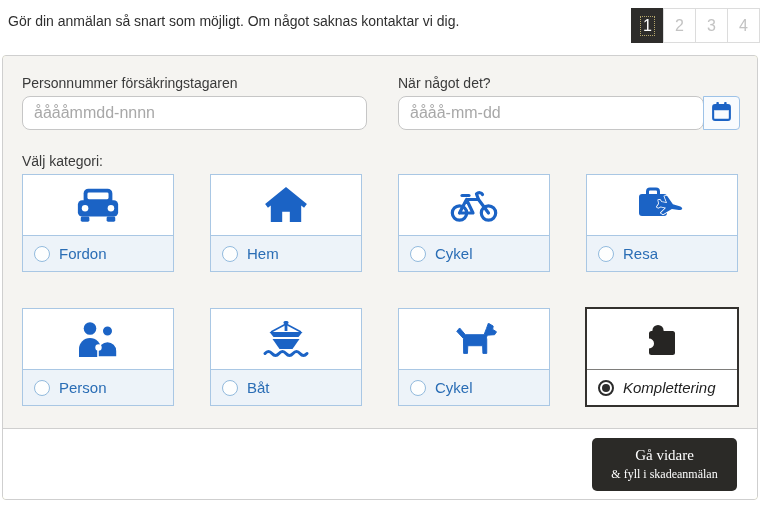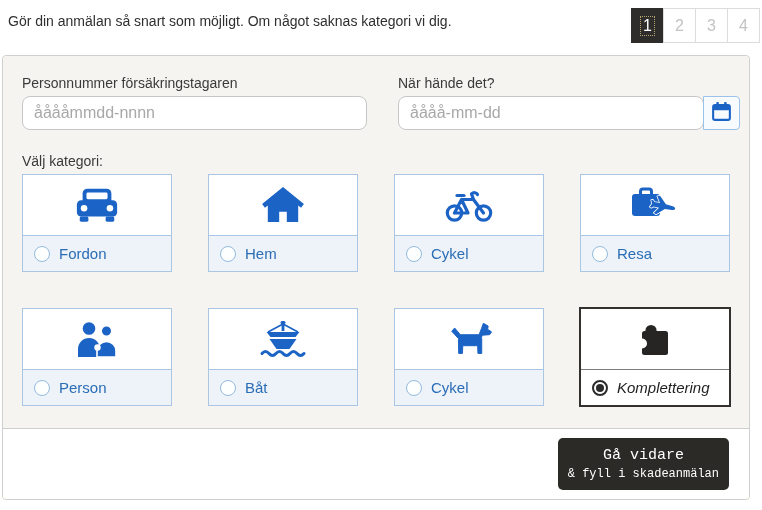--- a/index.html
+++ b/index.html
@@ -38,21 +38,21 @@
   }
   .step.active {
     background: #2e2d2b;
     border-color: #2e2d2b;
     color: #ffffff;
   }
   .step.active .step-num { outline: 1px dotted #b5a76d; padding: 0 2px; }
 
   
   .panel {
-    margin: 12px 12px 0 2px;
+    margin: 12px 4px 0 2px;
     border: 1px solid #cfcfcf;
     border-radius: 4px;
     overflow: hidden;
     background: #fef9c3;
   }
   .panel-top {
     background: #f5f4f1;
     padding: 19px 19px 0 19px;
     height: 372px;
     box-sizing: border-box;
@@ -154,34 +154,34 @@
     padding: 9px 20px;
     display: flex;
     justify-content: flex-end;
     align-items: center;
   }
   .submit-btn {
     background: #2b2a27;
     color: #ffffff;
     border: none;
     border-radius: 5px;
-    padding: 9px 10px;
+    padding: 9px 16px;
     min-width: 145px;
     text-align: center;
     cursor: pointer;
-    font-family: Liberation Mono, monospace;
+    font-family: Liberation Serif, serif;
   }
   .submit-line1 { font-size: 15px; display: block; }
   .submit-line2 { font-size: 12px; display: block; margin-top: 3px; }
 </style>
 </head>
 <body>
 
 <div class="header">
-  <div class="intro">Gör din anmälan så snart som möjligt. Om något saknas kategori vi dig.</div>
+  <div class="intro">Gör din anmälan så snart som möjligt. Om något saknas kontaktar vi dig.</div>
   <div class="steps">
       <div class="step active">
         <span class="step-num">1</span>
       </div>
       <div class="step">
         <span class="step-num">2</span>
       </div>
       <div class="step">
         <span class="step-num">3</span>
       </div>
@@ -193,21 +193,21 @@
 
 <div class="panel">
   <div class="panel-top">
 
     <div class="form-row">
       <div class="field">
         <div class="field-label">Personnummer försäkringstagaren</div>
         <input type="text" class="pn-input" placeholder="ååååmmdd-nnnn" style="">
       </div>
       <div class="field">
-        <div class="field-label">När hände det?</div>
+        <div class="field-label">När något det?</div>
         <div class="input-group">
           <input type="text" class="date-input" placeholder="åååå-mm-dd" style="">
           <button class="cal-btn">
             <span class="cal-icon-holder"><svg width="19" height="19" viewBox="0 0 20 20">
                   <rect x="1.2" y="3.2" width="17.6" height="15.6" rx="2" fill="none" stroke="currentColor" stroke-width="2.2"></rect>
                   <rect x="1.2" y="3.2" width="17.6" height="5.6" rx="2" fill="currentColor"></rect>
                   <rect x="4.6" y="0" width="2.6" height="4.5" rx="0.9" fill="currentColor"></rect>
                   <rect x="12.8" y="0" width="2.6" height="4.5" rx="0.9" fill="currentColor"></rect>
                 </svg></span>
           </button>

